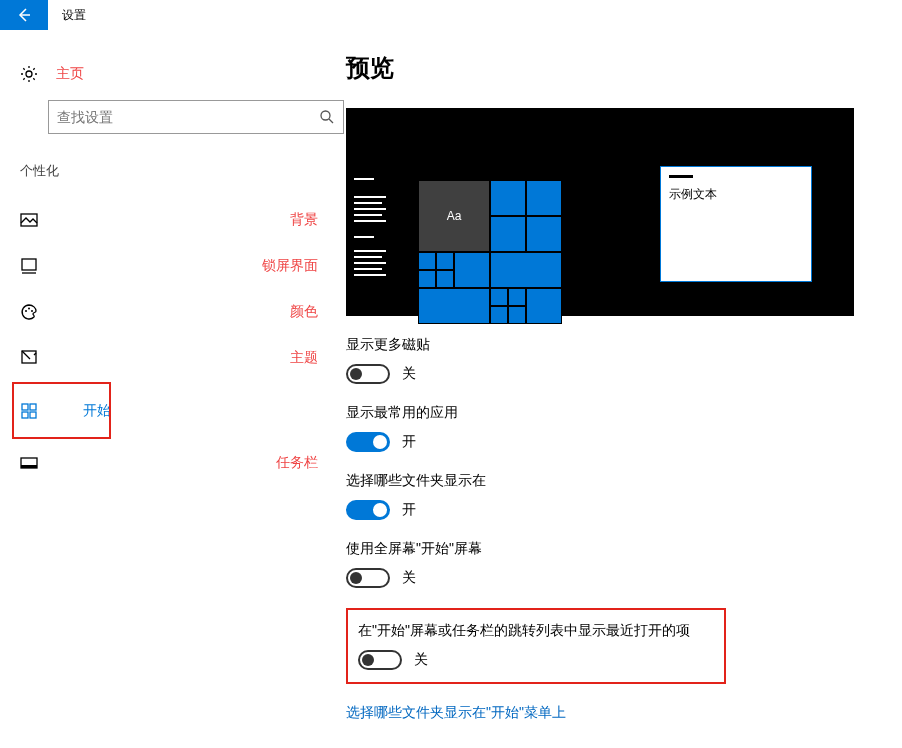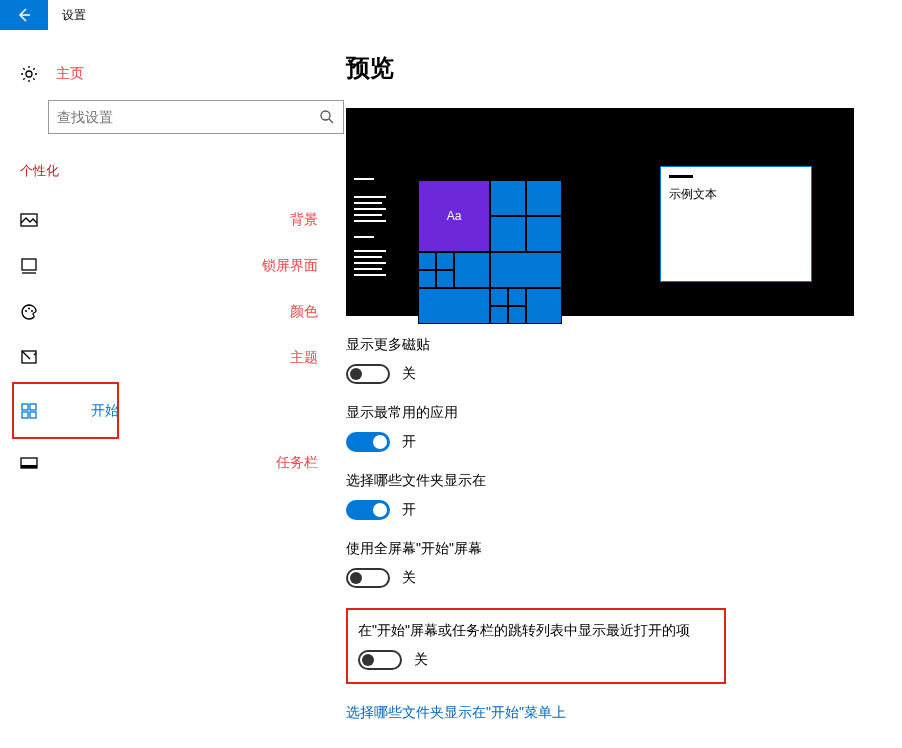--- a/index.html
+++ b/index.html
@@ -77,31 +77,31 @@
     .search input {
       border: none;
       outline: none;
       font-size: 14px;
       width: 250px;
       color: #666;
     }
     .search-icon { width: 16px; height: 16px; }
     .category-label {
       font-size: 13px;
-      color: #b91c1c;
+      color: #404040;
       padding: 8px 0 18px 8px;
     }
     .nav-list { }
     .nav-item { height: 44px; margin-bottom: 2px; justify-content: space-between; }
     .nav-item.selected { color: #0078d7; }
     .nav-item.selected svg { stroke: #0078d7; fill: none; }
     .nav-item.highlighted {
       outline: 2px solid #e2231a;
       outline-offset: -2px;
-      width: 107px;
+      width: 99px;
       height: 57px;
     }
     .page-title {
       font-size: 24px;
       font-weight: 600;
       margin-bottom: 24px;
     }
     .preview-box {
       width: 508px;
       height: 208px;
@@ -122,21 +122,21 @@
     .tb-line.short { width: 20px; }
     .tb-line.mid { width: 28px; }
     .tb-line.long { width: 32px; }
     .tiles {
       position: absolute;
       left: 72px;
       top: 72px;
     }
     .tile-row1 { height: 72px; display: flex; }
     .tile-big {
-      width: 72px; height: 72px; background: #6d28d9;
+      width: 72px; height: 72px; background: #404040;
       display: flex; align-items: center; justify-content: center;
       color: #fff; font-size: 12px; border: 1px solid #000;
     }
     .tile-q { width: 36px; height: 36px; background: #0078d7; border: 1px solid #000; }
     .tile-grid2 { display: grid; grid-template-columns: 36px 36px; grid-template-rows: 36px 36px; }
     .tile-row2 { display: flex; margin-top: 0; }
     .tile-s { width: 18px; height: 18px; background: #0078d7; border: 1px solid #000; }
     .tile-grid4 { display: grid; grid-template-columns: 18px 18px; grid-template-rows: 18px 18px; }
     .tile-wide { width: 72px; height: 36px; background: #0078d7; border: 1px solid #000; }
     .preview-window {

